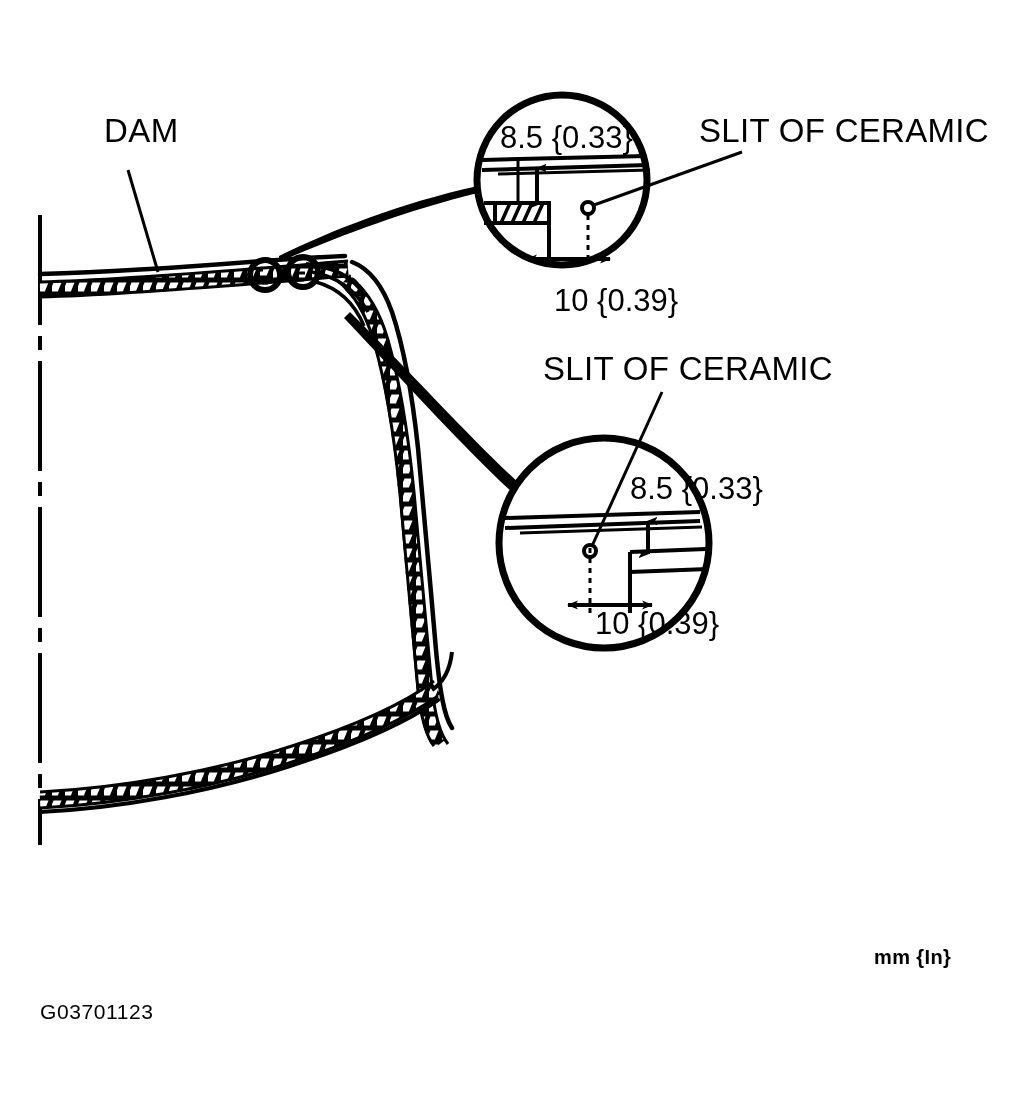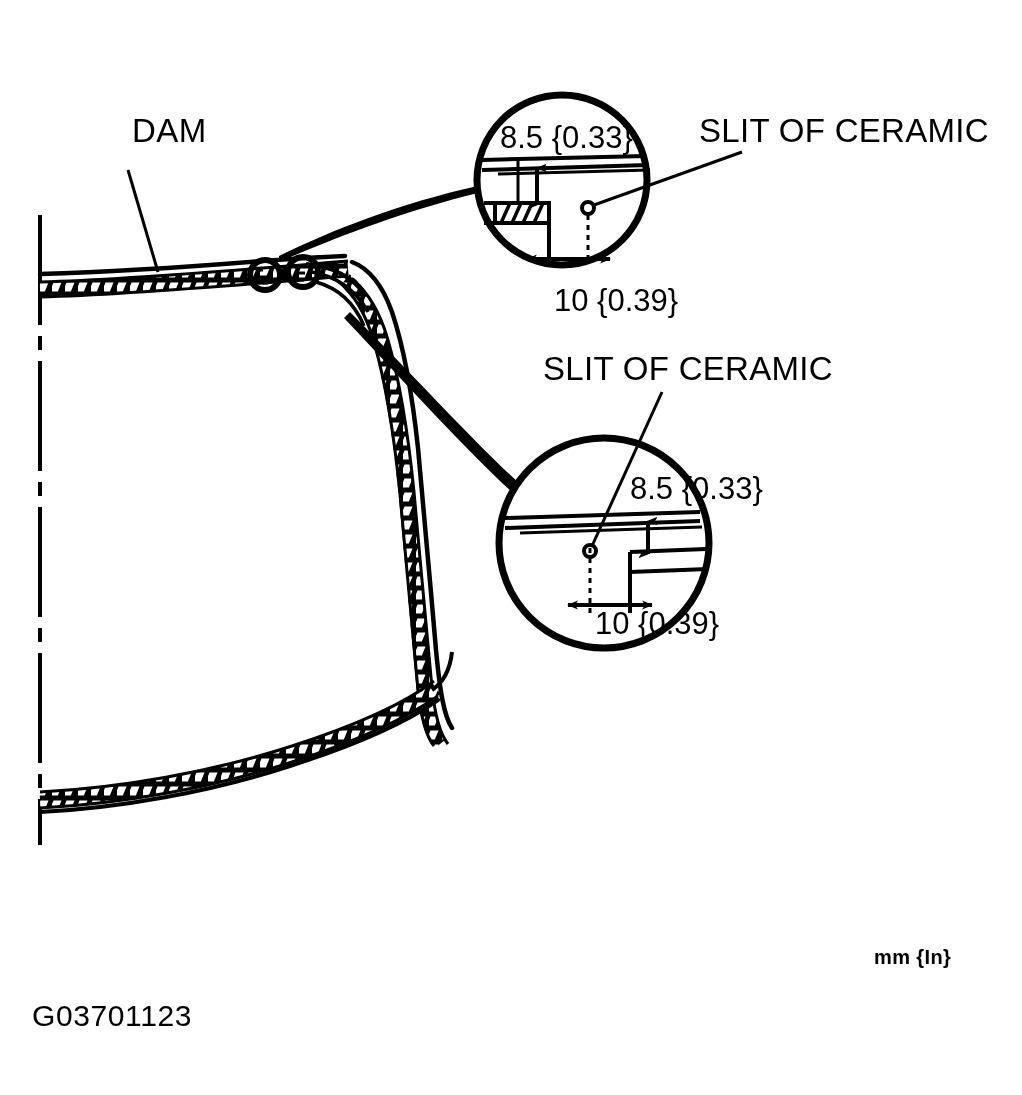--- a/index.html
+++ b/index.html
@@ -30,21 +30,20 @@
     position: absolute;
     white-space: nowrap;
     color: #000;
     line-height: 1;
   }
   .lbl-dam {
     left: 104px;
     top: 114px;
     font-size: 33px;
     letter-spacing: 0.5px;
-    margin-left: 28px;
   }
   .lbl-slit-1 {
     left: 699px;
     top: 114px;
     font-size: 33px;
     letter-spacing: 0.3px;
   }
   .lbl-slit-2 {
     left: 543px;
     top: 352px;
@@ -72,23 +71,23 @@
     font-size: 31px;
   }
   .lbl-units {
     left: 874px;
     top: 947px;
     font-size: 20px;
     font-weight: bold;
     letter-spacing: 0.4px;
   }
   .lbl-figid {
-    left: 32px;
+    left: 40px;
     top: 1001px;
-    font-size: 30px;
+    font-size: 21px;
     letter-spacing: 0.6px;
   }
 </style>
 </head>
 <body>
 
 <div id="page">
 
   <svg id="figure-svg" viewBox="0 0 1022 1095">
 

